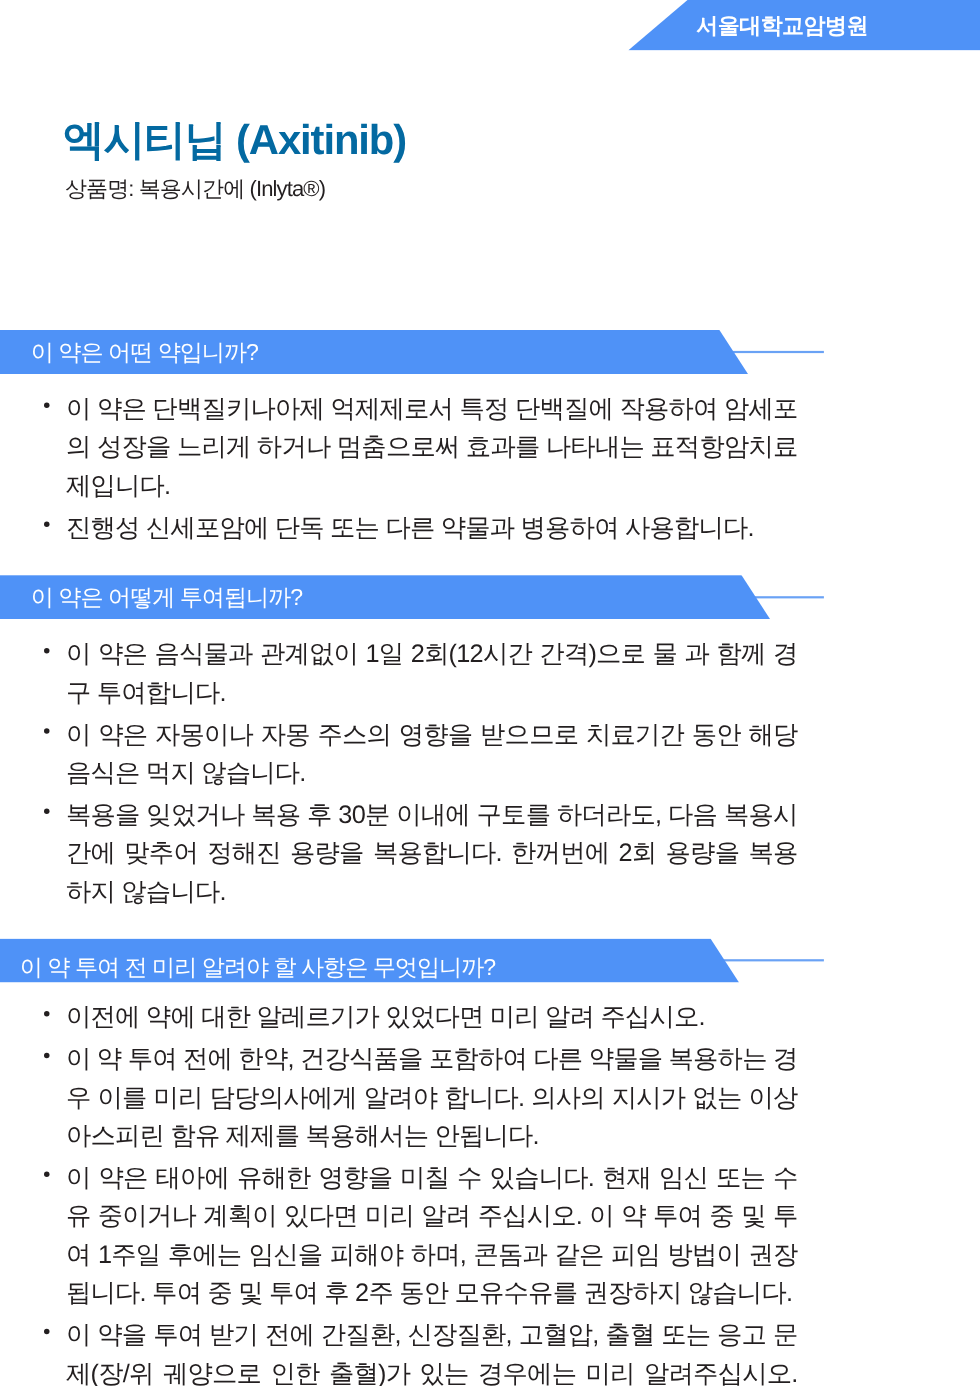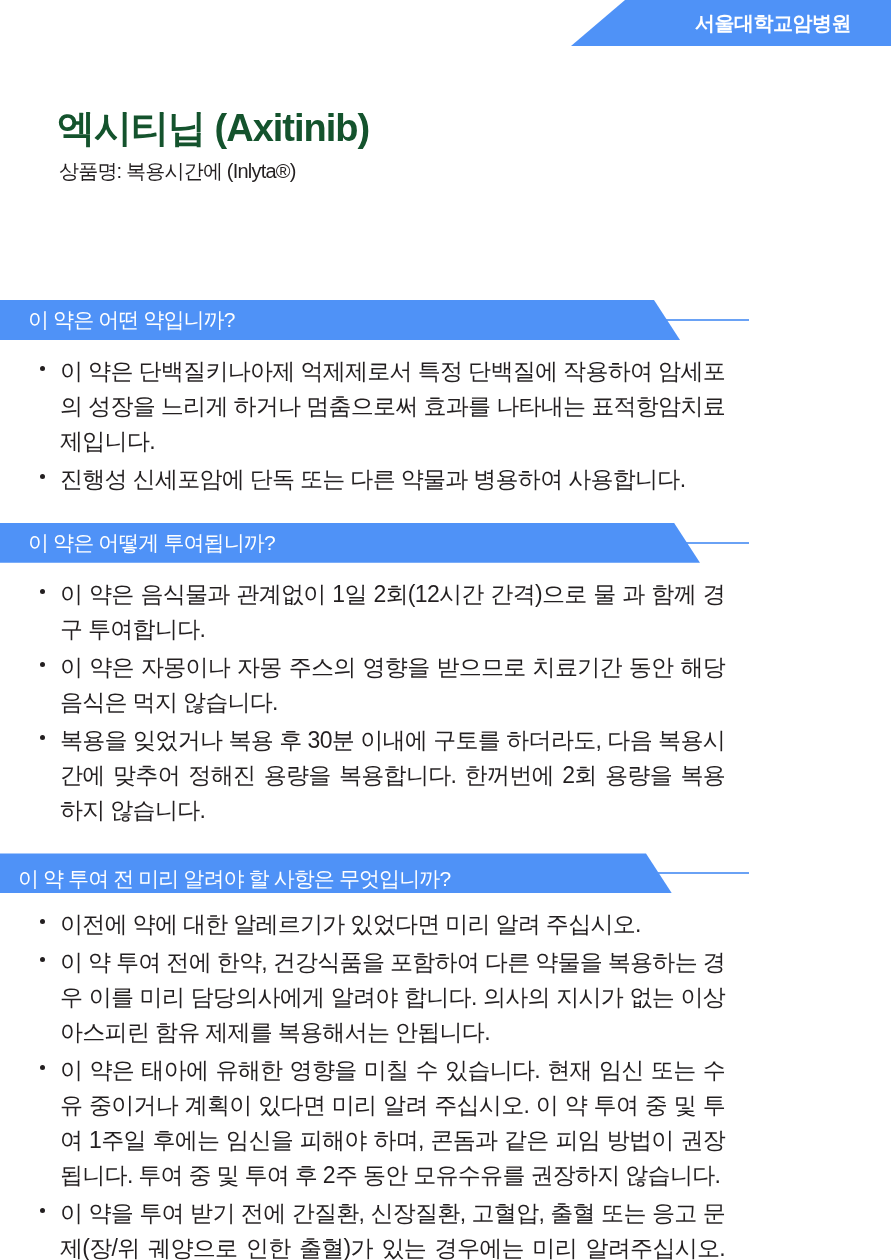--- a/index.html
+++ b/index.html
@@ -20,38 +20,38 @@
   .hospital-banner {
     position: absolute;
     top: 0;
     right: 0;
     width: 320px;
     height: 46px;
     background: #4f92f7;
     color: #ffffff;
     display: flex;
     align-items: center;
-    justify-content: flex-end;
+    justify-content: center;
     padding-right: 40px;
     font-size: 20px;
     font-weight: bold;
     letter-spacing: -0.5px;
     clip-path: polygon(54px 0, 100% 0, 100% 100%, 0 100%);
   }
 
   
   .title-block {
     position: absolute;
     top: 108px;
     left: 57px;
   }
   .drug-title {
     font-size: 38px;
     font-weight: bold;
-    color: #14532d;
+    color: #0369a1;
     letter-spacing: -1px;
     line-height: 1.1;
     margin: 0;
   }
   .drug-subtitle {
     margin: 8px 0 0 2px;
     font-size: 20px;
     color: #231f20;
     letter-spacing: -0.8px;
   }

